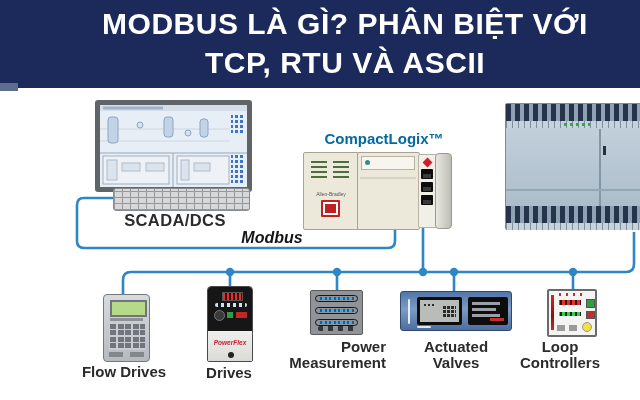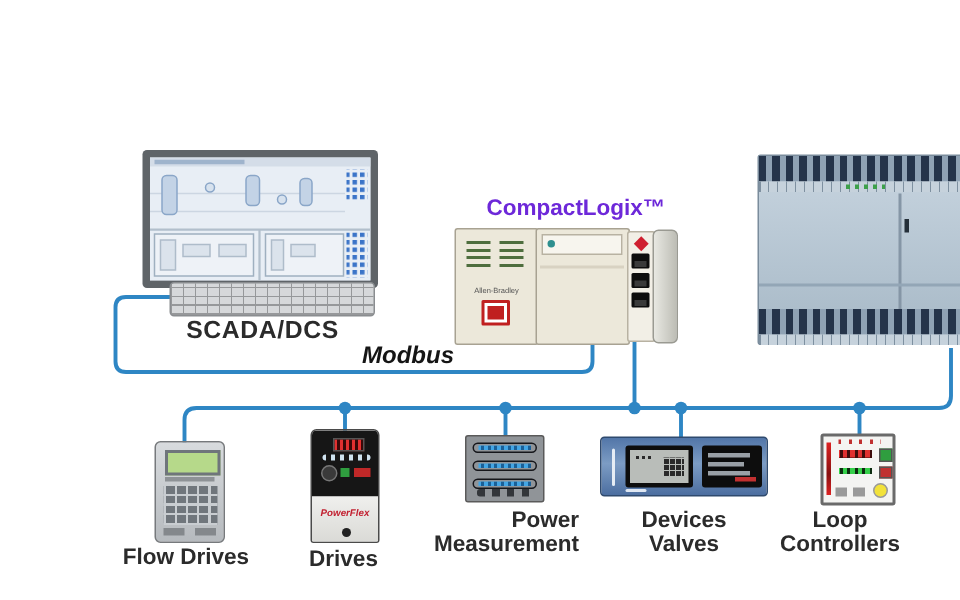--- a/index.html
+++ b/index.html
@@ -24,21 +24,21 @@
   .monitor{left:95px;top:100px;width:157px;height:92px;background:#5f6468;
            border-radius:3px;padding:5px;}
   .screen{width:100%;height:100%;background:#e8eef5;overflow:hidden;}
   .keyboard{left:113px;top:188px;width:137px;height:23px;border:1px solid #8a8d90;border-radius:3px;
             background-color:#d6d8da;
             background-image:repeating-linear-gradient(90deg,#96989a 0 1px,transparent 1px 8px),
                              repeating-linear-gradient(0deg,#96989a 0 1px,transparent 1px 6px);}
   .stand{left:167px;top:190px;width:12px;height:5px;background:#aab0b6;}
   .scada-lbl{left:105px;top:211px;width:140px;font-size:16.5px;letter-spacing:.4px;}
   
-  .cl-lbl{left:314px;top:130px;width:140px;font-size:15px;color:#6d28d9;}
+  .cl-lbl{left:314px;top:130px;width:140px;font-size:15px;color:#0369a1;}
   .cl{left:303px;top:152px;width:147px;height:78px;}
   .cl-mod{position:absolute;background:#ece8da;border:1px solid #a8a292;border-radius:2px;}
   .cl-left{left:0;top:0;width:54px;height:76px;}
   .cl-led{position:absolute;top:5px;width:16px;height:20px;
           background:repeating-linear-gradient(0deg,#4e6e3e 0 2px,#ece8da 2px 5px);}
   .cl-brand{position:absolute;left:0;right:0;top:38px;text-align:center;font-size:5px;color:#555;}
   .cl-logo{position:absolute;left:17px;top:47px;width:15px;height:13px;border:2px solid #c02020;
            background:#fff;border-radius:1px;}
   .cl-logo i{position:absolute;inset:2px;background:#c02020;}
   .cl-mid{left:54px;top:0;width:61px;height:76px;}
@@ -145,20 +145,27 @@
        background:repeating-linear-gradient(90deg,#9a9a9a 0 8px,transparent 8px 12px);border:0;}
   .loop-y{position:absolute;right:3px;bottom:3px;width:8px;height:8px;border-radius:50%;
        background:#f2e23a;border:1px solid #999;}
   .loop-lbl{left:510px;top:339px;width:100px;font-size:15px;line-height:16px;}
 </style>
 </head>
 <body>
 
 <div id="canvas">
 
+  <div class="banner">
+    <div class="banner-text">
+      <div class="banner-l1">MODBUS LÀ GÌ? PHÂN BIỆT VỚI</div>
+      <div class="banner-l2">TCP, RTU VÀ ASCII</div>
+    </div>
+    <div class="banner-tab"></div>
+  </div>
 
   <svg class="wires" width="640" height="400">
     <path class="wire" d="M116,198 H84 Q77,198 77,205 V241 Q77,248 84,248 H388 Q395,248 395,241 V192 Q395,186 402,186 H418"></path>
     <path class="wire" d="M123,295 V280 Q123,272 131,272 H626 Q634,272 634,264 V232"></path>
     <path class="wire" d="M423,199 V272"></path>
     <path class="wire" d="M230,272 V287"></path>
     <path class="wire" d="M337,272 V291"></path>
     <path class="wire" d="M454,272 V292"></path>
     <path class="wire" d="M573,272 V290"></path>
     <circle class="dot" cx="230" cy="272" r="4.2"></circle>
@@ -288,21 +295,21 @@
       </div>
     </div>
     <div class="v-scr v-scr2">
       <div class="v-bar" style="top:5px;width:28px"></div>
       <div class="v-bar" style="top:11px;width:24px"></div>
       <div class="v-bar" style="top:17px;width:28px"></div>
       <div class="v-red"></div>
     </div>
     <div class="v-logo"></div>
   </div>
-  <div class="lbl valves-lbl">Devices Valves</div>
+  <div class="lbl valves-lbl">Actuated Valves</div>
 
   <div class="dev loop">
     <div class="loop-face">
       <div class="loop-bar"></div>
       <div class="loop-dots"></div>
       <div class="loop-d1"></div>
       <div class="loop-d2"></div>
       <div class="loop-g"></div>
       <div class="loop-r"></div>
       <div class="loop-btns"></div>

